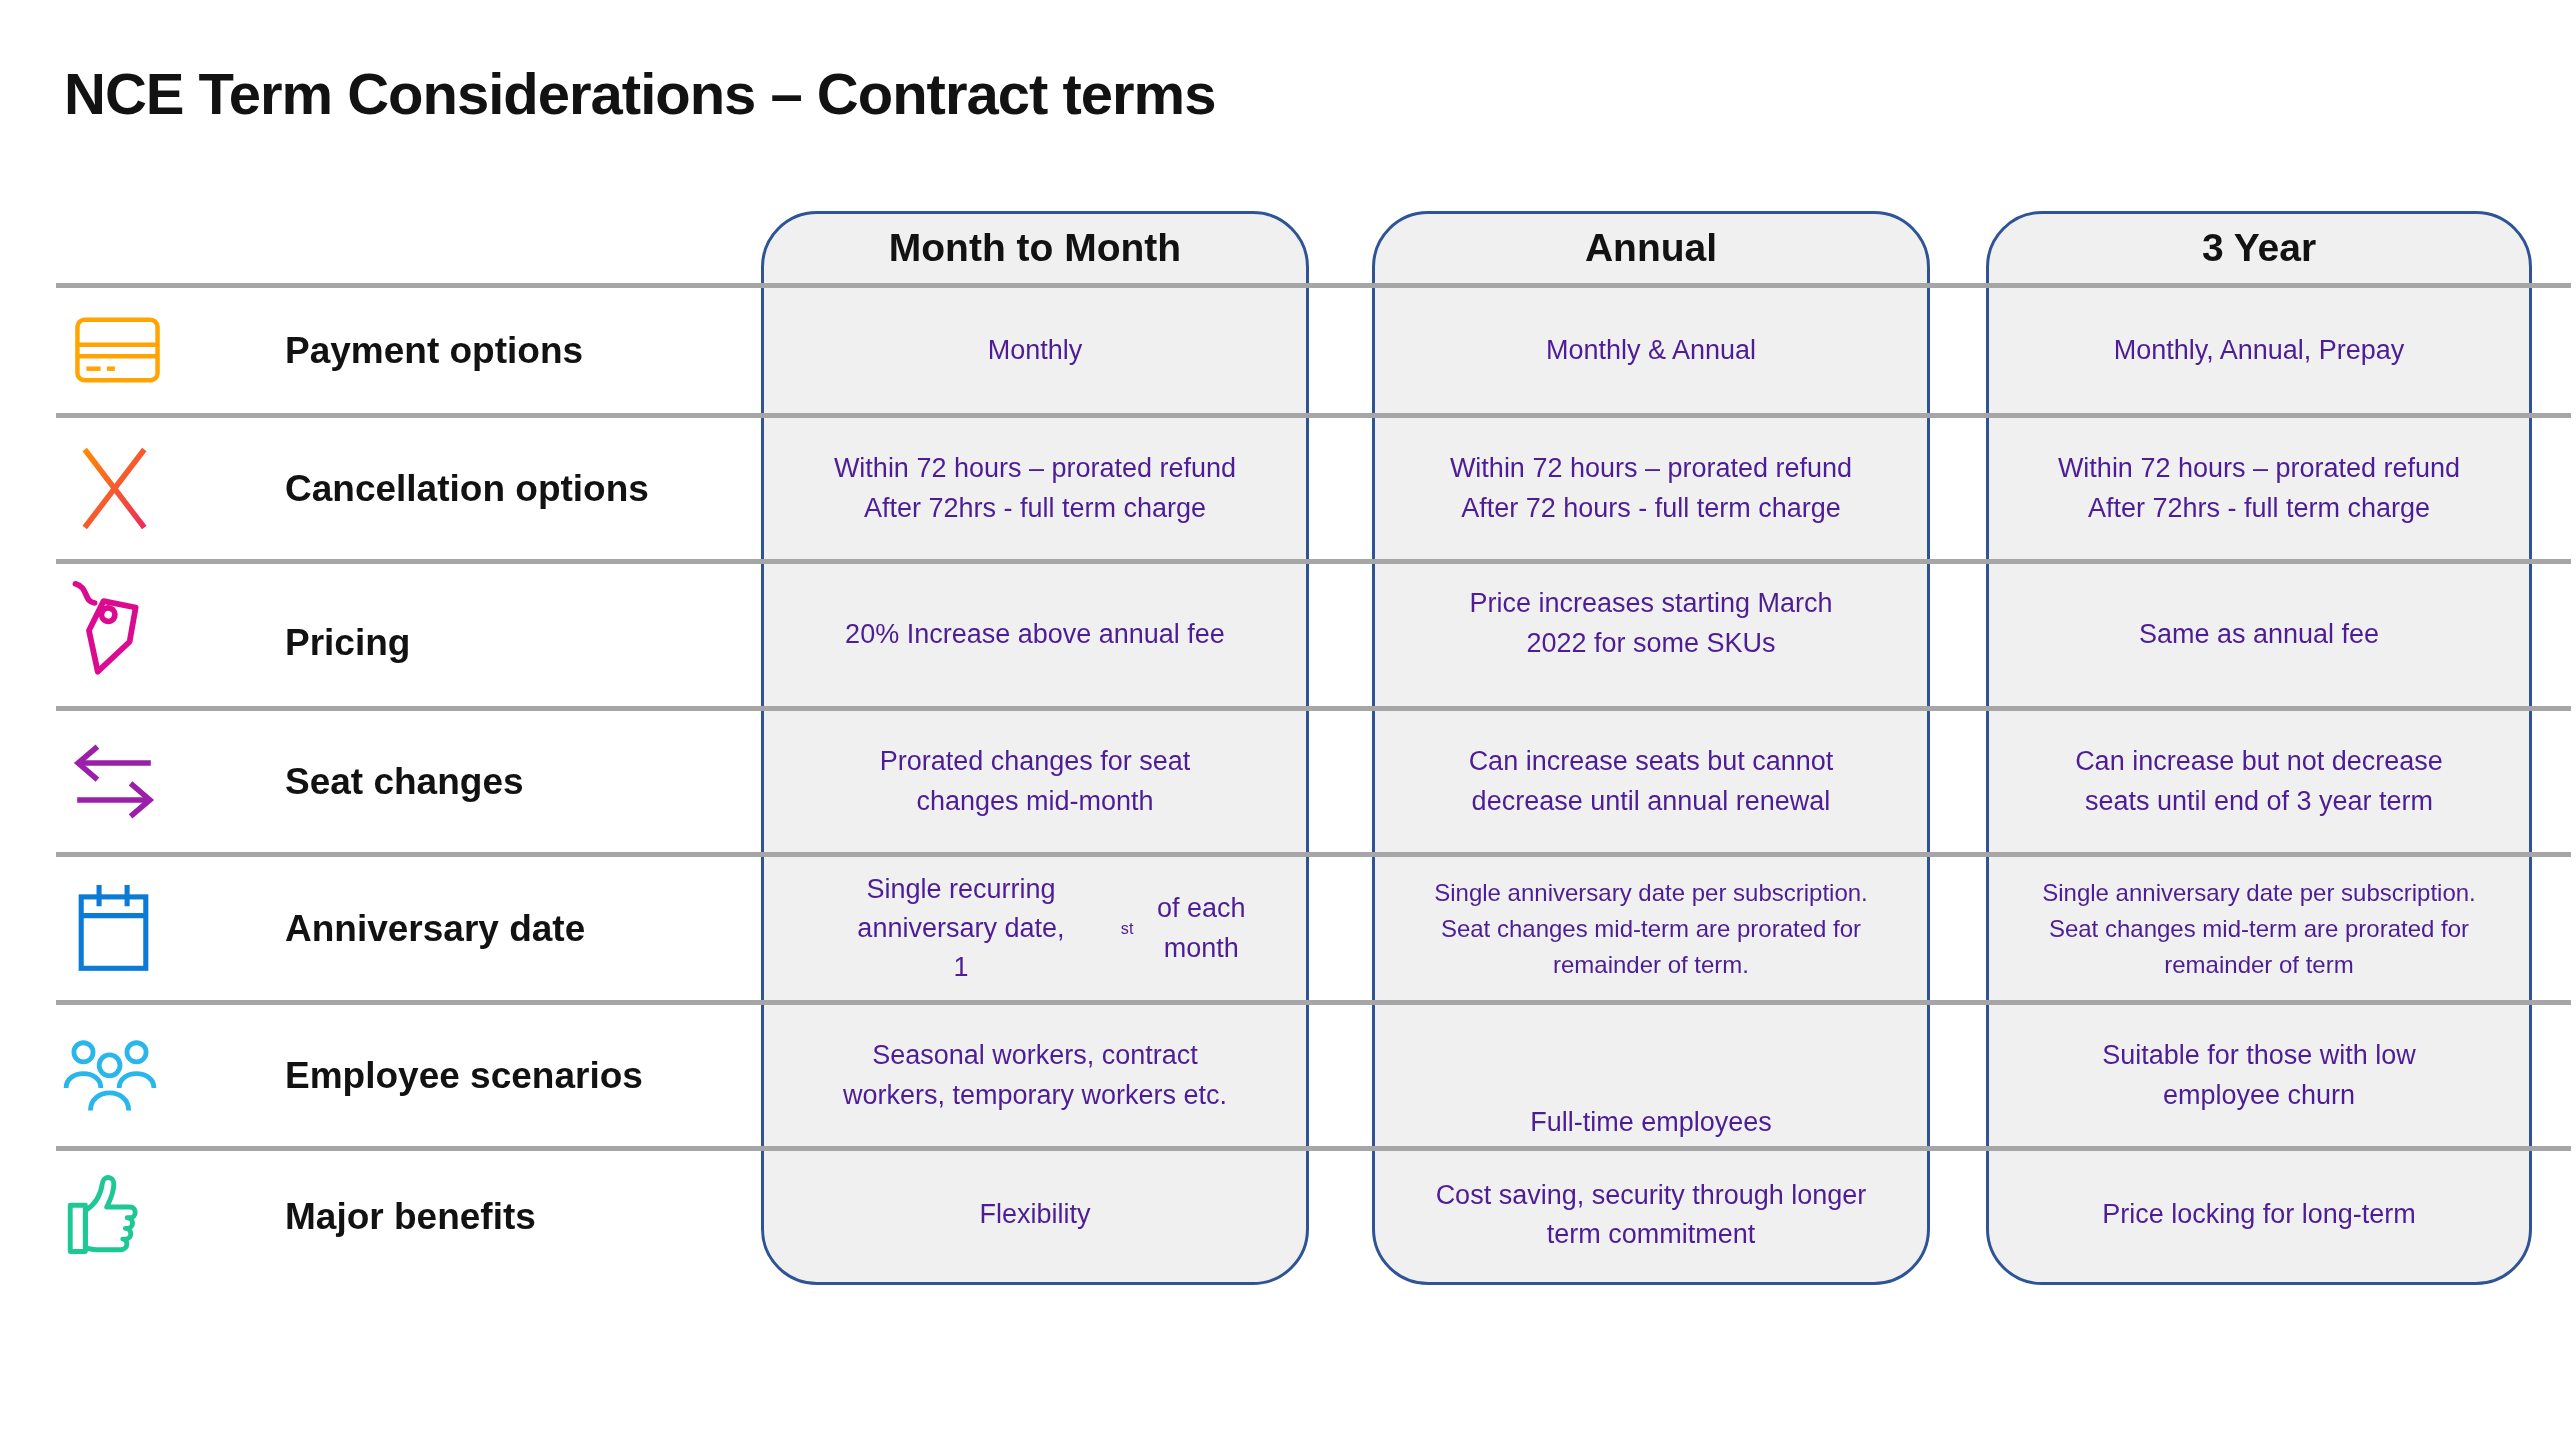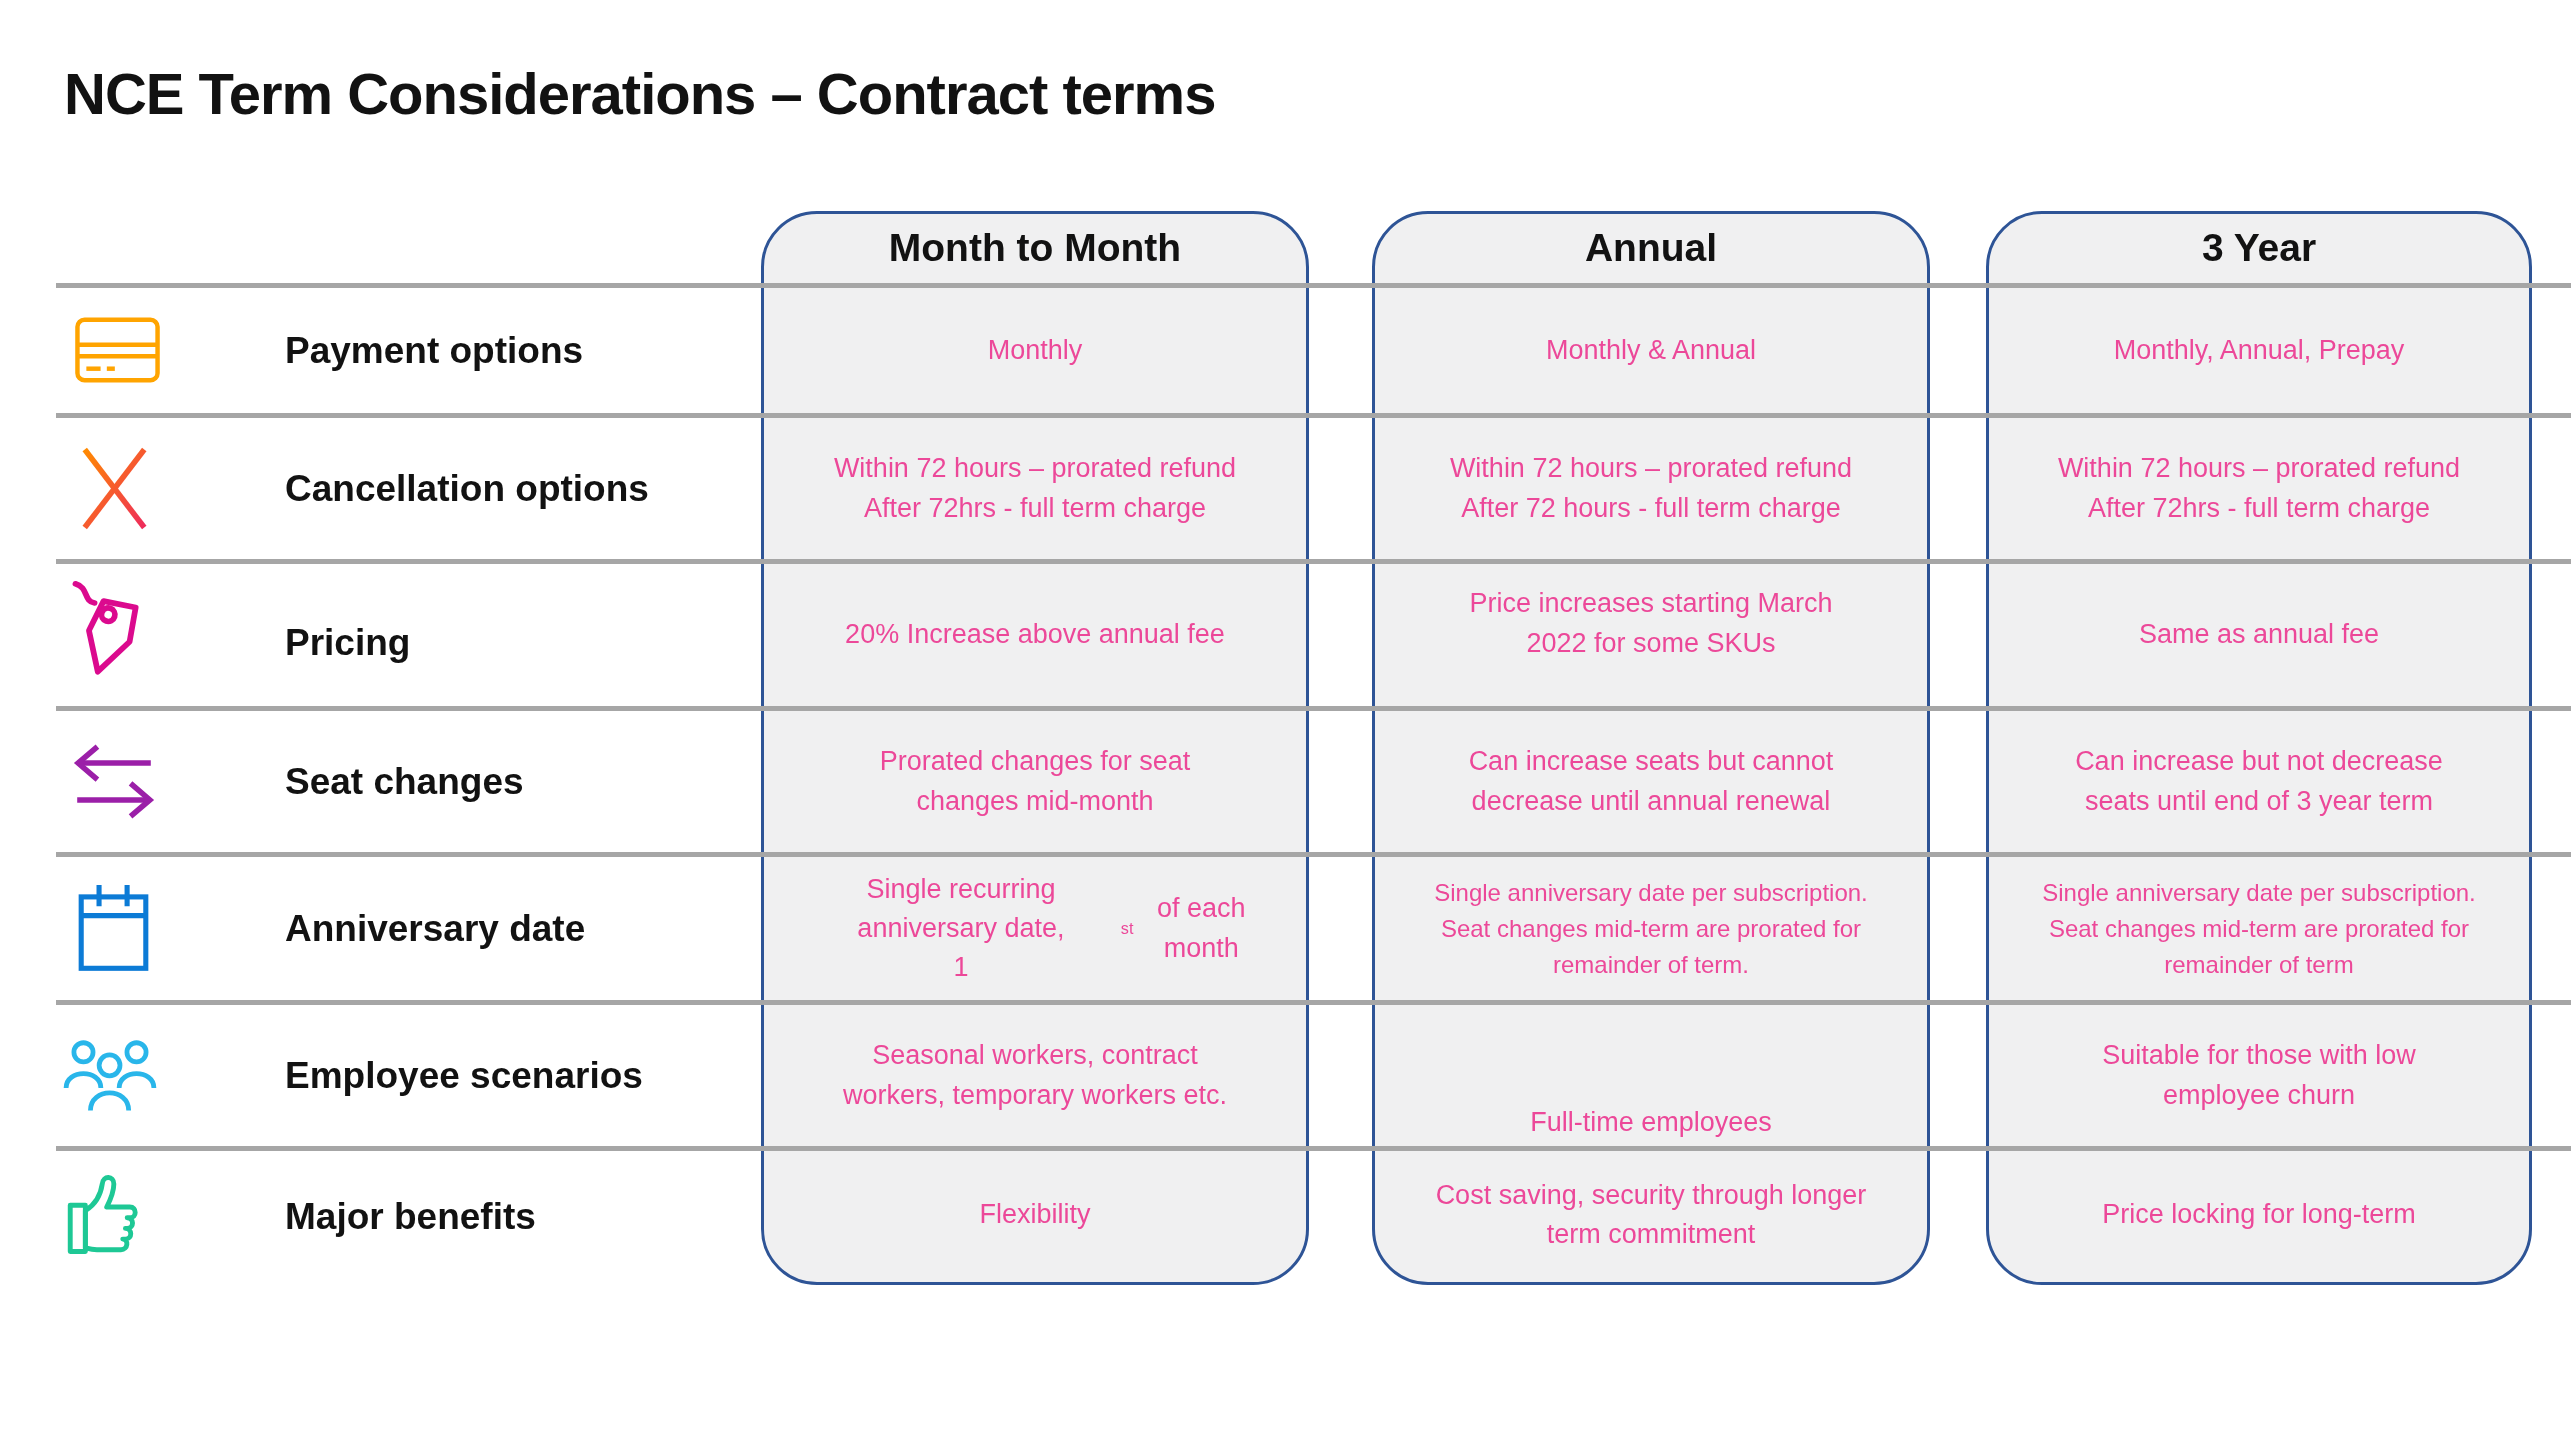--- a/index.html
+++ b/index.html
@@ -25,21 +25,21 @@
   }
   .row-label{
     position:absolute;left:285px;z-index:3;display:flex;align-items:center;
     font-size:37px;font-weight:700;color:#121212;white-space:nowrap;
   }
   .row-icon{position:absolute;z-index:3;}
   .row-icon svg{display:block;}
   .cell{
     position:absolute;z-index:3;box-sizing:border-box;padding:0 40px;
     display:flex;align-items:center;justify-content:center;text-align:center;
-    font-size:27px;line-height:1.45;color:#ec4899;white-space:pre-line;
+    font-size:27px;line-height:1.45;color:#4c1d95;white-space:pre-line;
   }
   .cell.small{font-size:24px;line-height:1.5;}
   .cell sup{font-size:0.6em;}
 </style>
 </head>
 <body>
 
 <div id="canvas">
 
   <div class="page-title">NCE Term Considerations – Contract terms</div>

